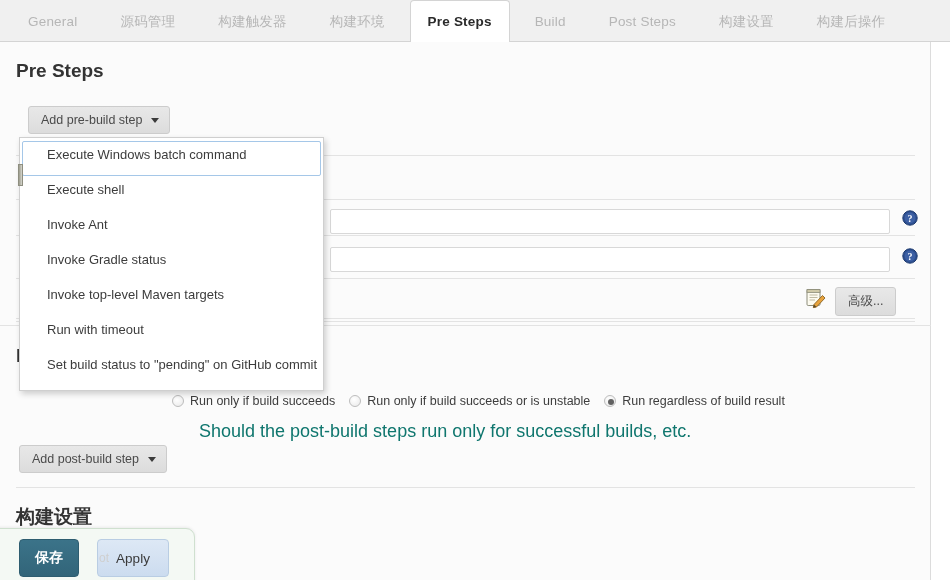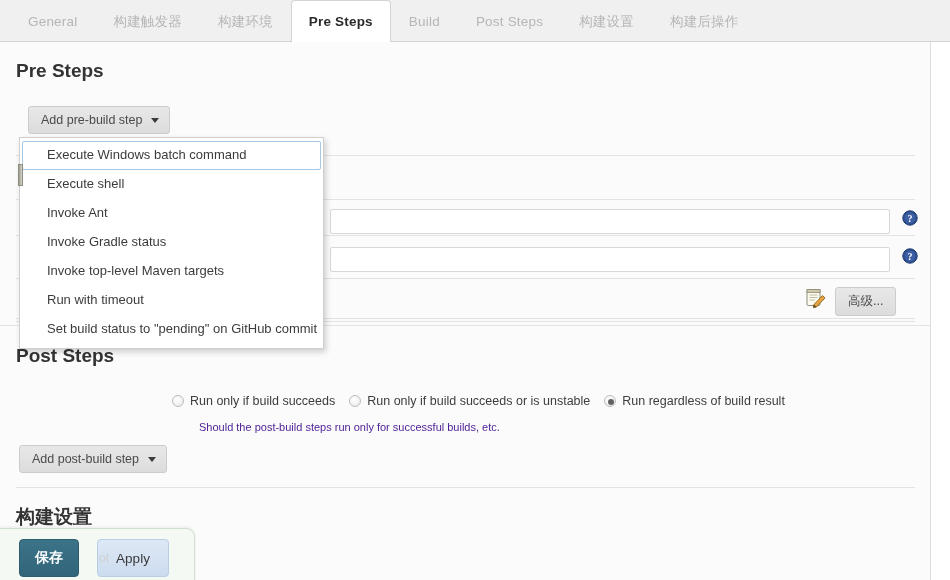--- a/index.html
+++ b/index.html
@@ -20,20 +20,21 @@
   .tabbar {
     position: absolute; left: 0; top: 0;
     width: 950px; height: 42px;
     background: #f0f0f0;
     border-bottom: 1px solid #d4d4d4;
   }
   .tabbar-inner {
     position: absolute; left: 0; top: 0; height: 42px;
     display: flex; align-items: stretch;
     padding-left: 10px;
+    gap: 7px;
   }
   .tab {
     display: flex; align-items: center;
     padding: 0 17px;
     font-size: 13.5px;
     color: #b6b6b6;
     white-space: nowrap;
     height: 42px;
     border: 1px solid transparent;
     border-bottom: none;
@@ -102,21 +103,21 @@
     width: 305px;
     background: #ffffff;
     border: 1px solid #cfcfcf;
     box-shadow: 2px 3px 6px rgba(0,0,0,0.18);
     z-index: 40;
     padding: 3px 0 4px 0;
   }
   .menu-item {
     font-size: 13px;
     color: #3c3c3c;
-    padding: 5px 10px 7px 24px;
+    padding: 5px 10px 13px 24px;
     white-space: nowrap;
     cursor: pointer;
     border: 1px solid transparent;
     margin: 0 2px;
   }
   .menu-item.highlight {
     border: 1px solid #a5c7e8;
     background: #ffffff;
     border-radius: 2px;
   }
@@ -166,22 +167,22 @@
     flex: none;
   }
   .radio-opt.selected .radio-dot::after {
     content: "";
     position: absolute; left: 3px; top: 3px;
     width: 6px; height: 6px; border-radius: 50%;
     background: #616161;
   }
   .hint {
     position: absolute;
-    font-size: 11px;
-    color: #4c1d95;
+    font-size: 18px;
+    color: #0f766e;
   }
 
   
   .savebar {
     position: absolute;
     left: -8px; top: 528px;
     width: 203px; height: 60px;
     background: #f4f9f4;
     border: 1px solid #cfe0cf;
     border-radius: 0 9px 0 0;
@@ -223,20 +224,23 @@
 </style>
 </head>
 <body>
 
 <div id="page">
 
   <div class="tabbar">
     <div class="tabbar-inner" id="tabbar-inner">
         <div class="tab">
           <span>General</span>
+        </div>
+        <div class="tab">
+          <span>源码管理</span>
         </div>
         <div class="tab">
           <span>构建触发器</span>
         </div>
         <div class="tab">
           <span>构建环境</span>
         </div>
         <div class="tab active">
           <span>Pre Steps</span>
         </div>

